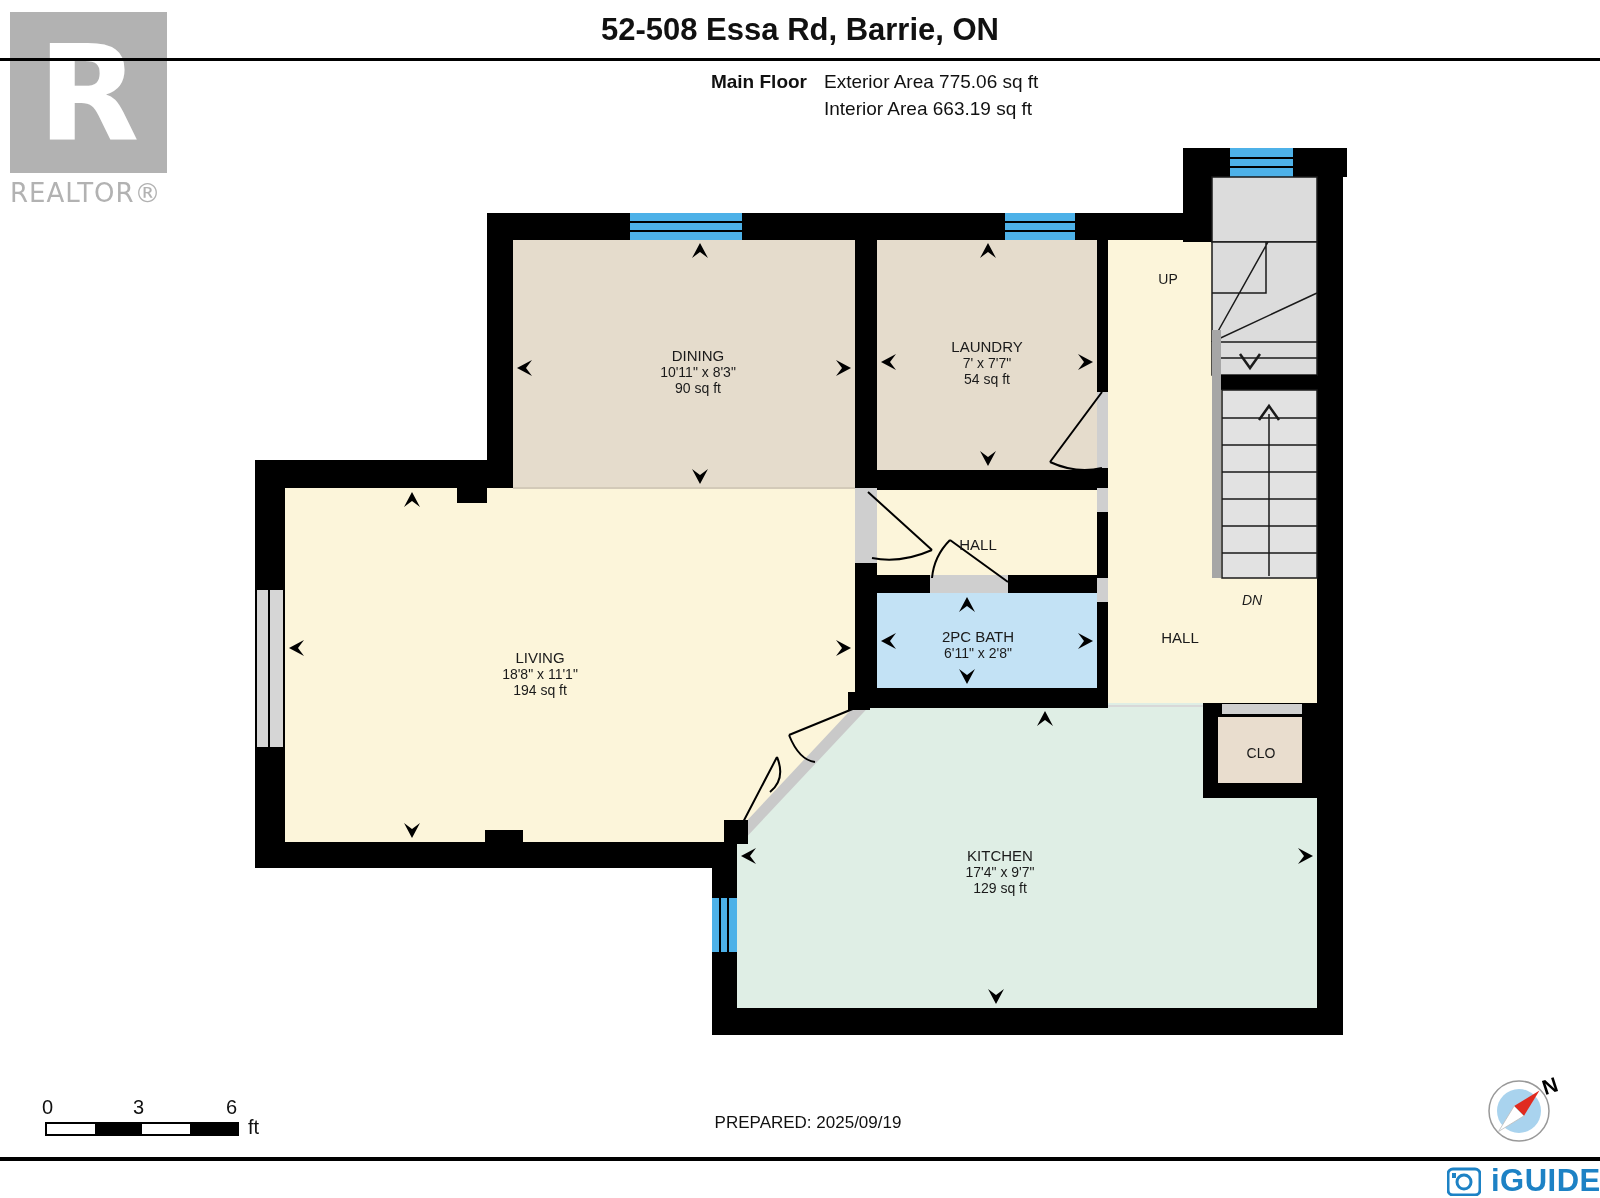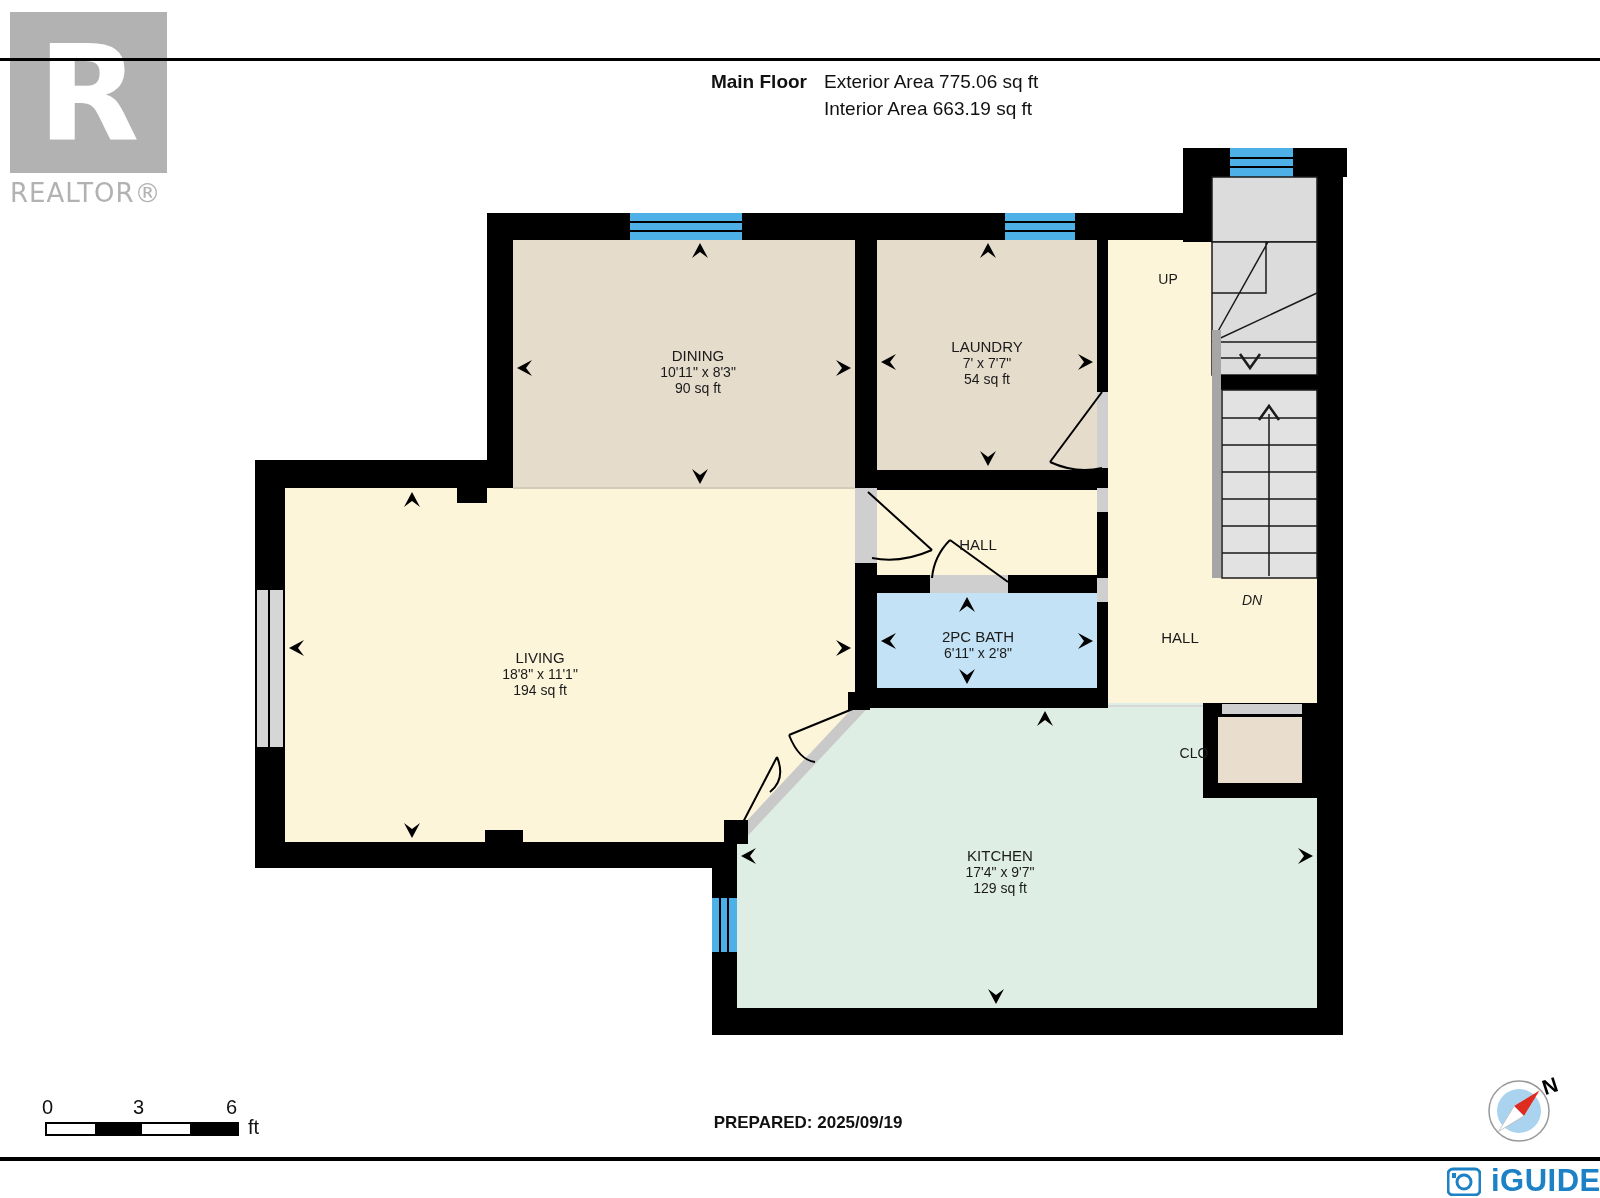--- a/index.html
+++ b/index.html
@@ -31,35 +31,36 @@
   svg.overlay{position:absolute;left:0;top:0;z-index:6;pointer-events:none;}
   .lbl{z-index:7;}
   .scale-num{position:absolute;font-size:20px;}
   .scale-bar{position:absolute;left:45px;top:1122px;width:190px;height:10px;border:2px solid #000;
              display:flex;}
   .scale-bar div{flex:1;}
   .wm-band{position:absolute;left:455px;top:1126px;width:725px;height:26px;background:#e8e8e8;
            display:flex;align-items:center;justify-content:center;}
   .wm-text{font-size:24px;color:#ababab;white-space:nowrap;}
   .prepared{position:absolute;left:808px;top:1113px;transform:translateX(-50%);
-            font-size:17px;font-weight:bold;white-space:nowrap;z-index:8;}
+            font-size:17px;font-weight:normal;white-space:nowrap;z-index:8;}
   .disclaimer{position:absolute;left:24px;top:1168px;font-size:17px;white-space:nowrap;}
   .iguide{position:absolute;left:1447px;top:1163px;display:flex;align-items:center;gap:10px;}
   .iguide-text{color:#1d82c5;font-size:31px;font-weight:bold;letter-spacing:0.5px;}
 </style>
 </head>
 <body>
 
 <div class="canvas">
 
   <div class="realtor-box">
     <span class="realtor-r">R</span>
   </div>
   <div class="realtor-word">REALTOR®</div>
 
+  <div class="title">52-508 Essa Rd, Barrie, ON</div>
   <div class="hline" style="top:58px;height:3px;z-index:10;"></div>
 
   <div class="hdr-txt" style="left:637px;top:71px;width:170px;text-align:right;font-weight:bold;">Main Floor</div>
   <div class="hdr-txt" style="left:824px;top:71px;">Exterior Area 775.06 sq ft</div>
   <div class="hdr-txt" style="left:824px;top:98px;">Interior Area 663.19 sq ft</div>
 
   <div class="floor" style="left:513px;top:240px;width:342px;height:248px;background:#e5dccc;"></div>
   <div class="floor" style="left:877px;top:240px;width:220px;height:230px;background:#e5dccc;"></div>
   <div class="floor" style="left:1108px;top:240px;width:209px;height:468px;background:#fcf5da;"></div>
   <div class="floor" style="left:877px;top:490px;width:220px;height:85px;background:#fcf5da;"></div>
@@ -197,21 +198,21 @@
     <div class="room-name">2PC BATH</div>
     <div class="room-dims">6'11" x 2'8"</div>
   </div>
   <div class="lbl" style="left:1000px;top:856px;margin-top:16px;">
     <div class="room-name">KITCHEN</div>
     <div class="room-dims">17'4" x 9'7"</div>
     <div class="room-area">129 sq ft</div>
   </div>
   <div class="lbl room-name" style="left:978px;top:545px;">HALL</div>
   <div class="lbl room-name" style="left:1180px;top:638px;">HALL</div>
-  <div class="lbl small-lbl" style="left:1194px;top:753px;">CLO</div>
+  <div class="lbl small-lbl" style="left:1261px;top:753px;">CLO</div>
   <div class="lbl small-lbl" style="left:1168px;top:279px;">UP</div>
   <div class="lbl small-lbl" style="left:1252px;top:600px;font-style:italic;">DN</div>
 
   <div class="scale-num" style="left:42px;top:1096px;">0</div>
   <div class="scale-num" style="left:133px;top:1096px;">3</div>
   <div class="scale-num" style="left:226px;top:1096px;">6</div>
   <div class="scale-bar">
     <div style="background:#fff;"></div>
       <div style="background:#000;"></div>
     <div style="background:#fff;"></div>

